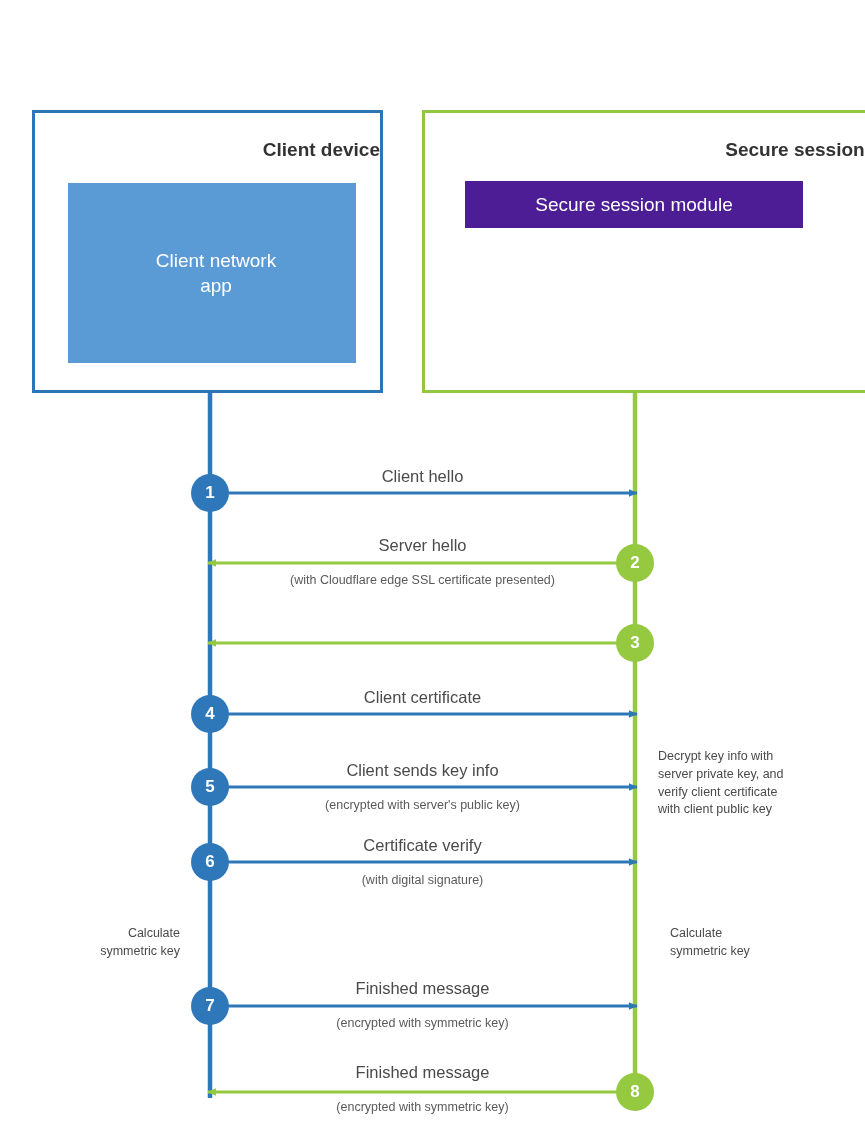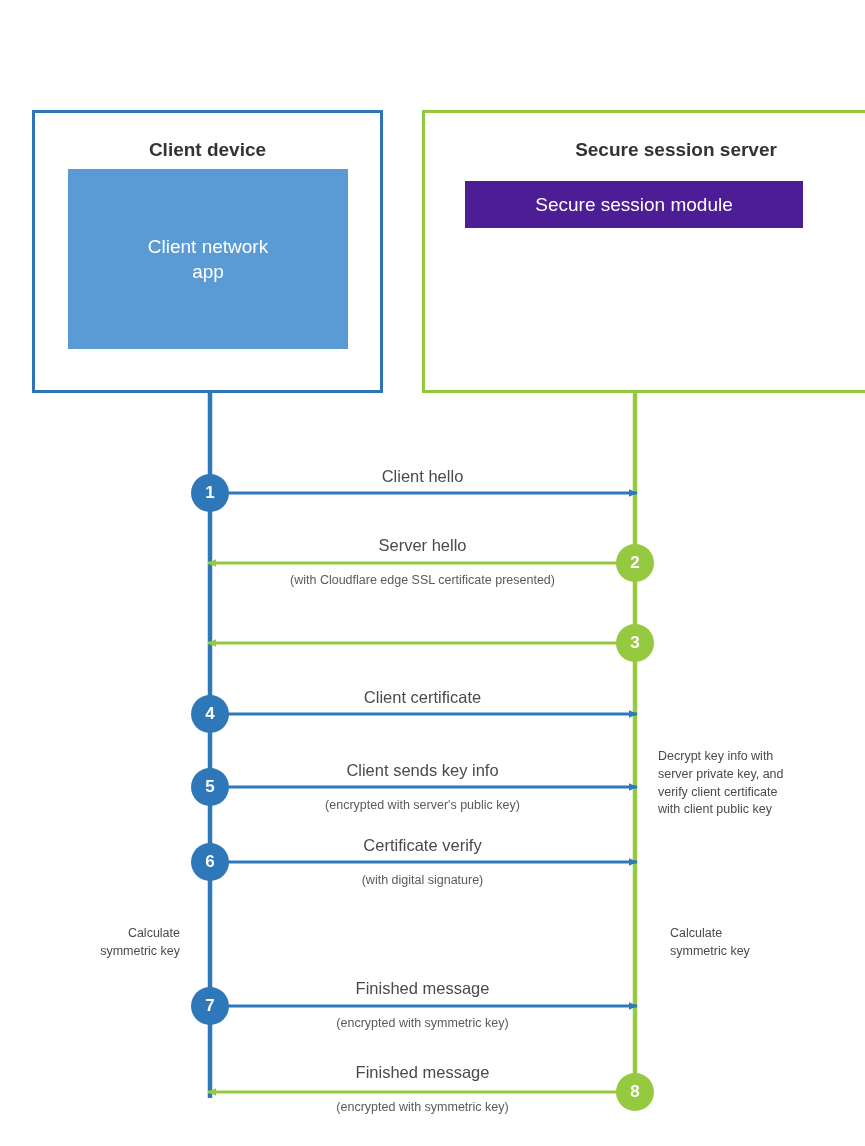--- a/index.html
+++ b/index.html
@@ -21,27 +21,27 @@
     letter-spacing:.1px;white-space:nowrap;
   }
 
   
   .party-box{position:absolute;background:#ffffff;box-sizing:border-box;}
   .party-box.client{left:32px;top:110px;width:351px;height:283px;border:3px solid #2E75B6;}
   .party-box.server{left:422px;top:110px;width:508px;height:283px;border:3px solid #93C83E;}
 
   .party-title{
     position:absolute;left:0;right:0;top:26px;
-    text-align:center;font-size:19px;font-weight:700;color:#333333;
+    text-align:right;font-size:19px;font-weight:700;color:#333333;
   }
 
   .client-app-rect{
-    position:absolute;left:33px;top:56px;width:280px;height:180px;
+    position:absolute;left:33px;top:70px;width:280px;height:180px;
     background:#5B9BD5;
-    display:flex;align-items:center;justify-content:center;
+    display:flex;align-items:center;justify-content:center;padding-left:8px;
   }
   .client-app-label{
     color:#ffffff;font-size:19px;line-height:1.32;text-align:center;font-weight:400;
   }
 
   .server-modules{position:absolute;left:40px;top:68px;width:338px;}
   .server-module{
     height:47px;background:#4c1d95;margin-bottom:14px;
     display:flex;align-items:center;justify-content:center;
     color:#ffffff;font-size:19px;font-weight:400;

